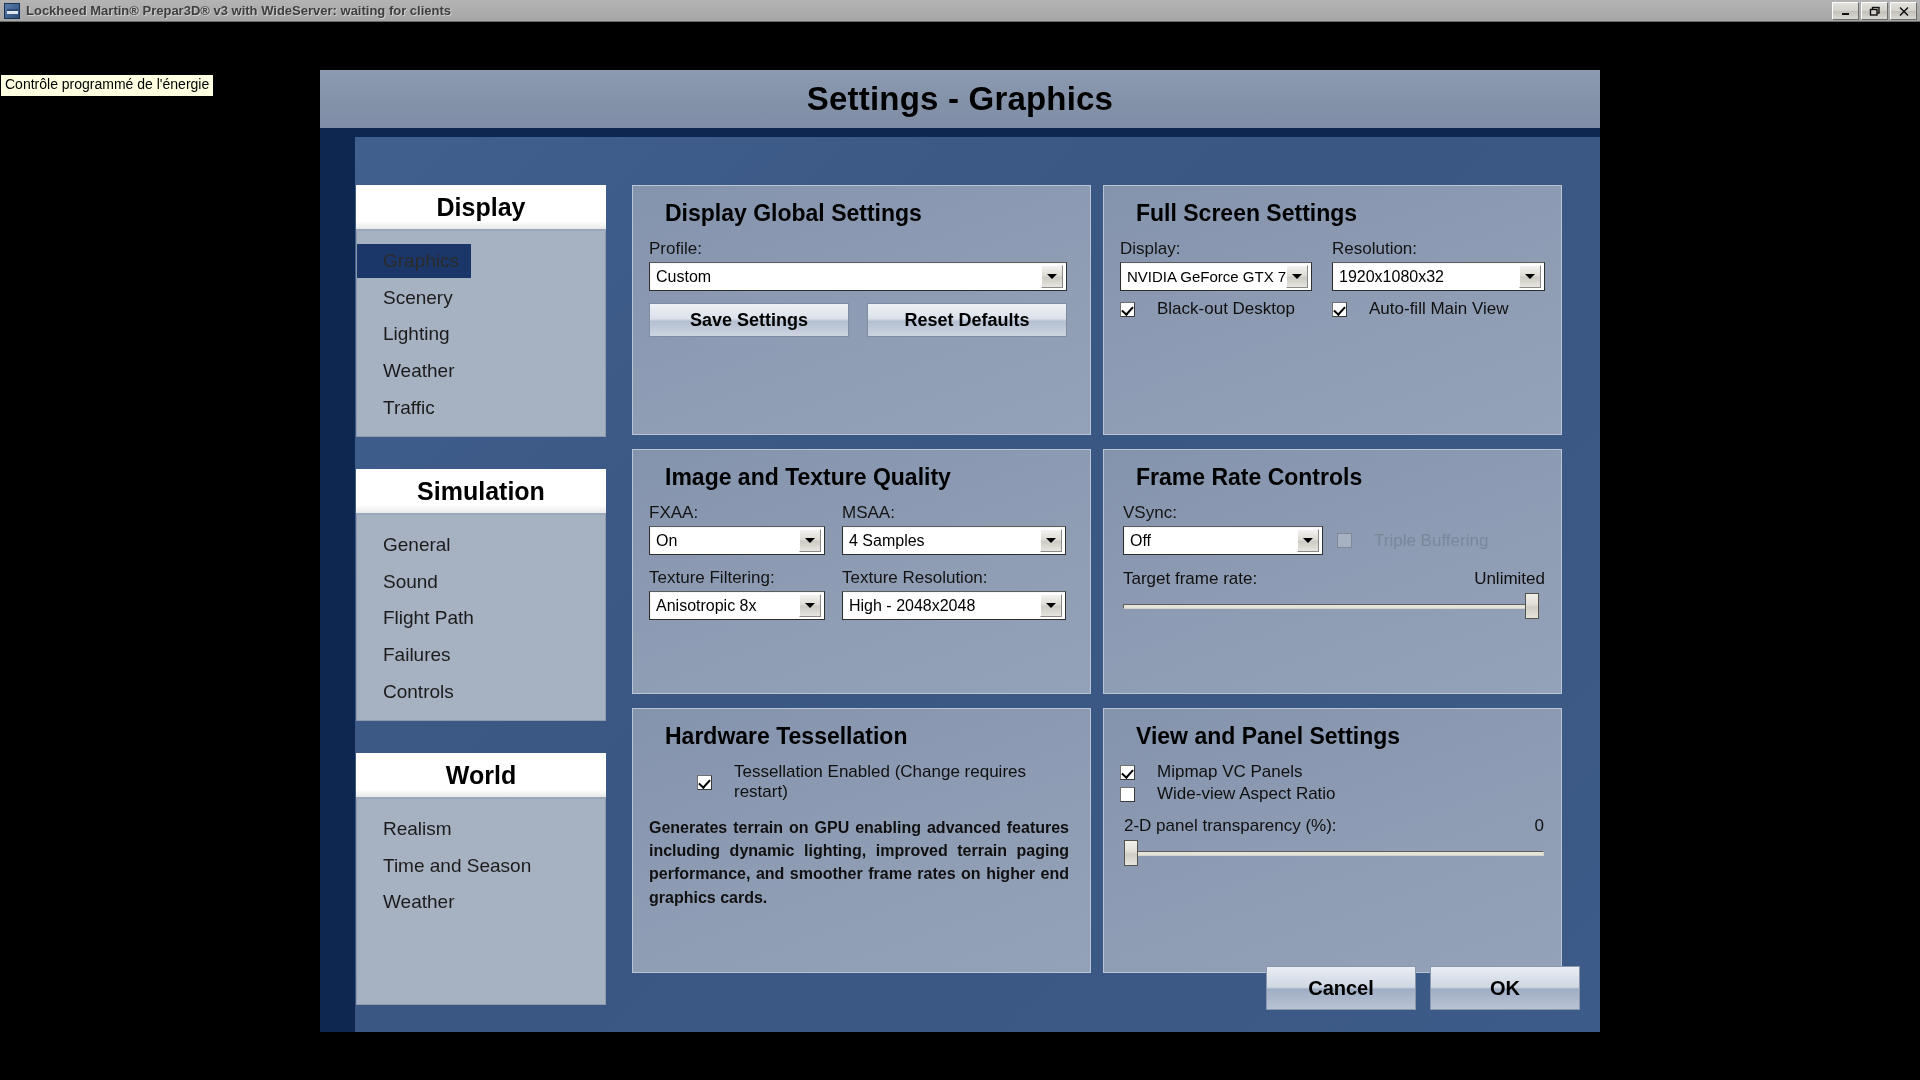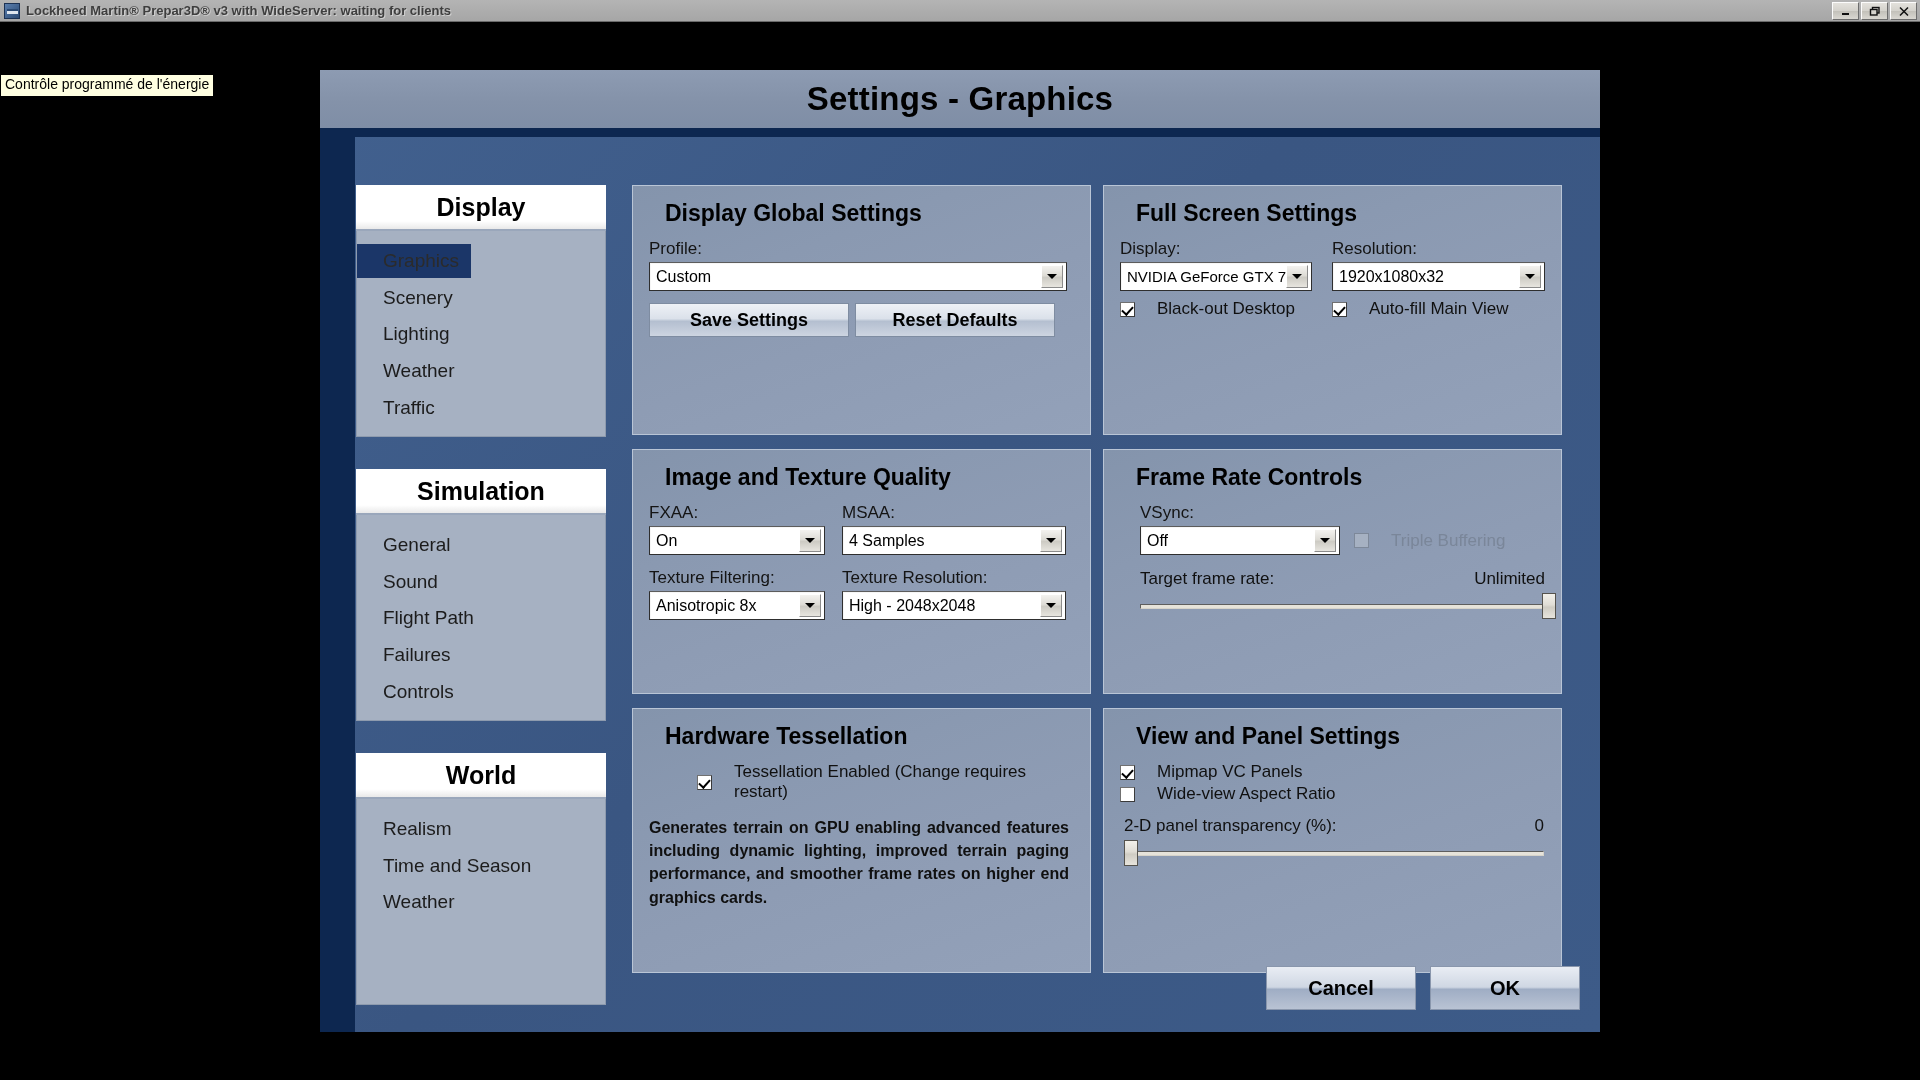--- a/index.html
+++ b/index.html
@@ -355,21 +355,21 @@
 
         <div class="panel h1">
           <div class="panel-title">Display Global Settings</div>
           <div class="fld-label">Profile:</div>
           <div class="combo" style="width:418px;">
             <div class="cval">Custom</div>
             <div class="carrow">
                 <i></i>
               </div>
           </div>
-          <div style="display:flex; gap:6px; margin-top:12px;">
+          <div style="display:flex; gap:18px; margin-top:12px;">
             <div class="bigbtn" style="width:200px;">Save Settings</div>
             <div class="bigbtn" style="width:200px;">Reset Defaults</div>
           </div>
         </div>
 
         <div class="panel h1">
           <div class="panel-title">Full Screen Settings</div>
           <div class="row2" style="gap:20px;">
             <div class="col" style="width:192px;">
               <div class="fld-label">Display:</div>
@@ -443,21 +443,21 @@
                 <div class="carrow">
                     <i></i>
                   </div>
               </div>
             </div>
           </div>
         </div>
 
         <div class="panel h2">
           <div class="panel-title">Frame Rate Controls</div>
-          <div style="margin-left:20px;">
+          <div style="margin-left:3px;">
             <div class="fld-label">VSync:</div>
             <div class="row2" style="align-items:center; gap:14px;">
               <div class="combo" style="width:200px;">
                 <div class="cval">Off</div>
                 <div class="carrow">
                     <i></i>
                   </div>
               </div>
               <div class="cbx disabled" style="margin-top:0;">
                 <span class="box"></span>

